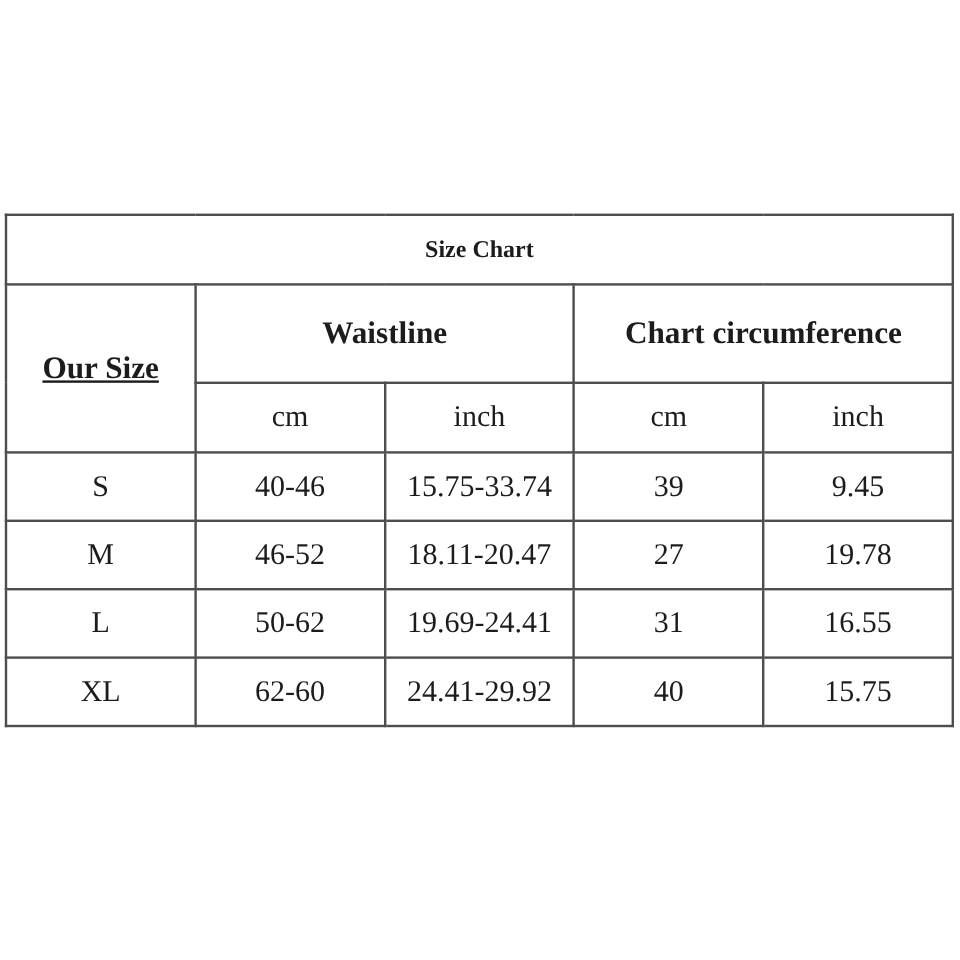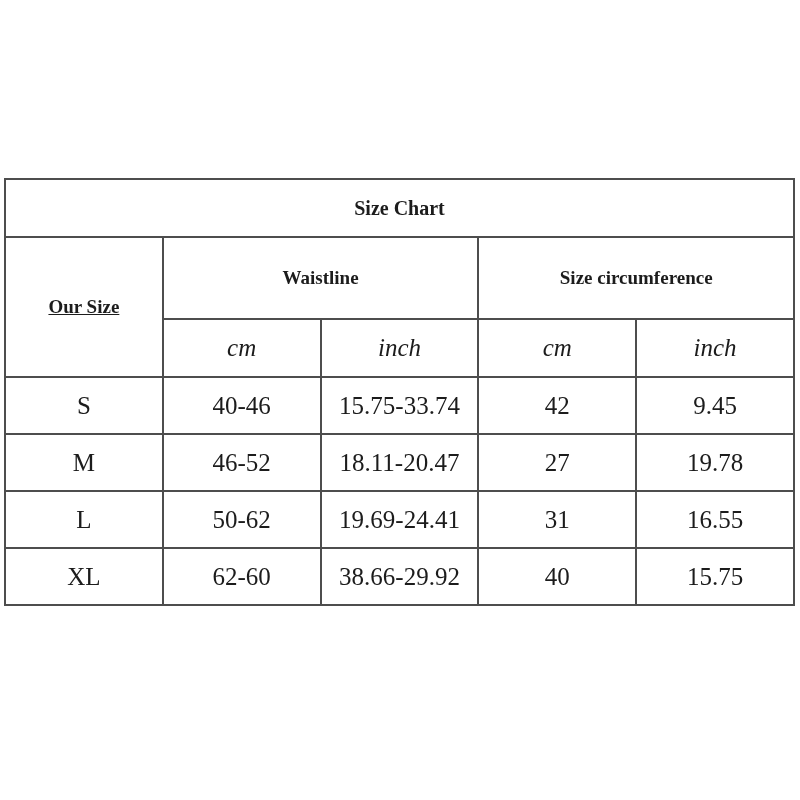--- a/index.html
+++ b/index.html
@@ -34,31 +34,30 @@
     white-space: nowrap;
   }
   tr.title-row td {
     height: 56px;
     font-weight: bold;
     font-size: 20px;
   }
   tr.group-row td {
     height: 80px;
     font-weight: bold;
-    font-size: 19px;
+    font-size: 26px;
   }
   td.our-size-cell {
     font-weight: bold;
     font-size: 26px;
     text-decoration: underline;
   }
   tr.unit-row td {
     height: 56px;
     font-size: 25px;
-    font-style: italic;
   }
   tr.data-row td {
     height: 55px;
     font-size: 25px;
   }
 </style>
 </head>
 <body>
 
 <div class="canvas">
@@ -70,51 +69,51 @@
         <col style="width:20%">
         <col style="width:20%">
     </colgroup>
     <tbody>
       <tr class="title-row">
         <td colspan="5">Size Chart</td>
       </tr>
       <tr class="group-row">
         <td rowspan="2" class="our-size-cell">Our Size</td>
         <td colspan="2">Waistline</td>
-        <td colspan="2">Size circumference</td>
+        <td colspan="2">Chart circumference</td>
       </tr>
       <tr class="unit-row">
         <td>cm</td>
         <td>inch</td>
         <td>cm</td>
         <td>inch</td>
       </tr>
       <tr class="data-row">
         <td>S</td>
         <td>40-46</td>
         <td>15.75-33.74</td>
-        <td>42</td>
+        <td>39</td>
         <td>9.45</td>
       </tr>
       <tr class="data-row">
         <td>M</td>
         <td>46-52</td>
         <td>18.11-20.47</td>
         <td>27</td>
         <td>19.78</td>
       </tr>
       <tr class="data-row">
         <td>L</td>
         <td>50-62</td>
         <td>19.69-24.41</td>
         <td>31</td>
         <td>16.55</td>
       </tr>
       <tr class="data-row">
         <td>XL</td>
         <td>62-60</td>
-        <td>38.66-29.92</td>
+        <td>24.41-29.92</td>
         <td>40</td>
         <td>15.75</td>
       </tr>
     </tbody>
   </table>
 </div>
 
 </body></html>

